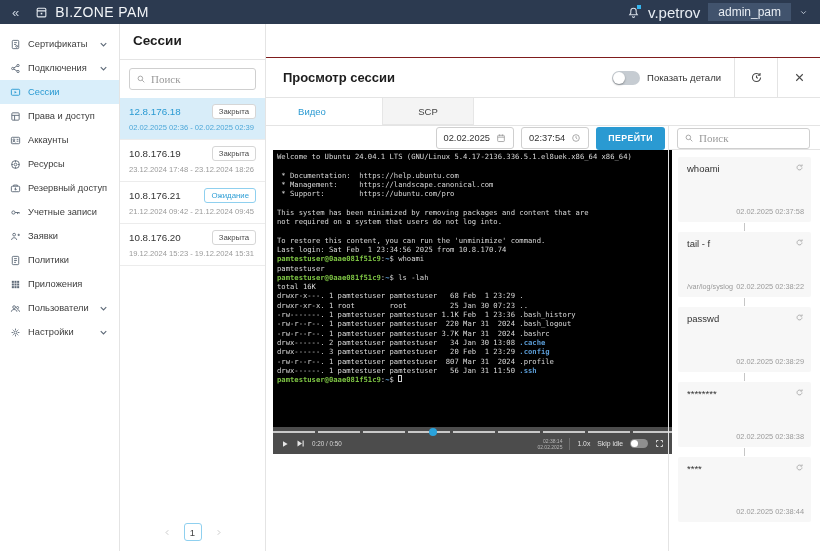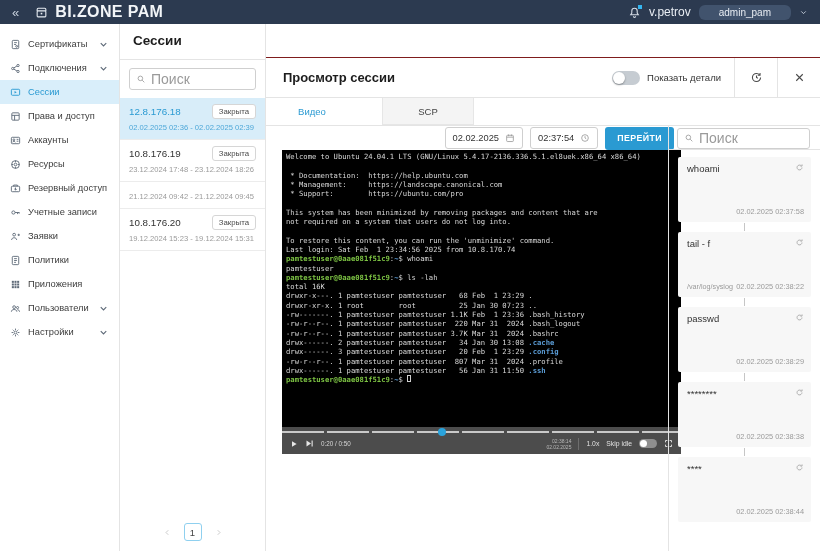--- a/index.html
+++ b/index.html
@@ -4,44 +4,44 @@
 <style>
   * { margin:0; padding:0; box-sizing:border-box; }
   html,body { width:820px; height:551px; }
   body { font-family:"Liberation Sans", sans-serif; background:#fff; color:#333; overflow:hidden; }
   .app { position:relative; width:820px; height:551px; background:#fff; }
 
   
   .topbar { position:absolute; left:0; top:0; width:820px; height:24px; background:#2c3a50; display:flex; align-items:center; padding:0 12px; color:#fff; }
   .collapse { color:#c7d0dc; font-size:13px; line-height:1; margin-right:16px; cursor:pointer; }
   .brand-logo { width:13px; height:13px; color:#e6ebf1; margin-right:7px; }
-  .brand { font-size:16px; font-weight:bold; letter-spacing:.4px; color:#f2f5f8; }
+  .brand { font-size:14px; font-weight:normal; letter-spacing:.4px; color:#f2f5f8; }
   .top-right { margin-left:auto; display:flex; align-items:center; gap:8px; }
   .bell-wrap { position:relative; width:13px; height:13px; color:#d6dde6; }
   .bell-dot { position:absolute; right:-1px; top:-1px; width:4px; height:4px; background:#35b6f0; }
-  .top-user { font-size:12px; color:#e8edf3; }
-  .role-badge { background:#41536d; border-radius:6px; padding:2px 20px; font-size:10px; color:#e8edf3; }
+  .top-user { font-size:15px; color:#e8edf3; }
+  .role-badge { background:#41536d; border-radius:0; padding:2px 10px; font-size:12px; color:#e8edf3; }
   .top-chev { width:9px; height:9px; color:#c7d0dc; }
 
   
   .sidebar { position:absolute; left:0; top:24px; width:120px; height:527px; background:#fff; border-right:1px solid #e4e4e4; padding-top:8px; }
   .side-item { height:24px; display:flex; align-items:center; gap:7px; padding:0 10px; cursor:pointer; }
   .side-item .icon { width:11px; height:11px; color:#5d6977; flex:0 0 11px; }
   .side-label { font-size:9.3px; color:#3c3c3c; white-space:nowrap; overflow:hidden; }
   .side-chevron { width:8px; height:8px; color:#8b95a0; margin-left:auto; flex:0 0 8px; }
   .side-item.active { background:#d9eefa; }
   .side-item.active .side-label { color:#2a9ad2; }
   .side-item.active .icon { color:#2a9ad2; }
 
   
   .sess-panel { position:absolute; left:120px; top:24px; width:146px; height:527px; border-right:1px solid #e4e4e4; background:#fff; }
   .sess-title { font-size:13.5px; font-weight:bold; color:#1d1d1d; padding:9px 13px 11px; border-bottom:1px solid #e4e4e4; }
   .search-box { margin:8px 9px; height:22px; border:1px solid #cfcfcf; border-radius:3px; display:flex; align-items:center; padding:0 6px; gap:5px; background:#fff; }
   .search-box .icon { width:10px; height:10px; color:#9a9a9a; flex:0 0 10px; }
-  .search-box input { border:none; outline:none; width:100%; font-size:14px; font-family:Liberation Sans, sans-serif; color:#333; background:transparent; }
+  .search-box input { border:none; outline:none; width:100%; font-size:11px; font-family:Liberation Serif, serif; color:#333; background:transparent; }
   .search-box input::placeholder { color:#9a9a9a; }
   .sess-item { padding:6px 9px 7px; border-bottom:1px solid #ececec; cursor:pointer; }
   .sess-row1 { display:flex; align-items:center; justify-content:space-between; }
   .sess-ip { font-size:9.8px; color:#333; }
   .sess-badge { font-size:7.8px; color:#4a4a4a; background:#fff; border:1px solid #d6d6d6; border-radius:3px; padding:2px 6px; white-space:nowrap; }
   .sess-badge.pending { border-color:#8fd0ef; color:#2f9fd6; }
   .sess-period { margin-top:4px; font-size:7.6px; color:#9a9a9a; white-space:nowrap; }
   .sess-item.selected { background:#d8edf9; }
   .sess-item.selected .sess-ip { color:#2a9ad2; }
   .sess-item.selected .sess-period { color:#4da7d8; }
@@ -60,21 +60,21 @@
   .vsep { width:1px; height:100%; background:#e4e4e4; }
   .icon-btn { width:42px; height:100%; display:flex; align-items:center; justify-content:center; cursor:pointer; color:#4a4a4a; }
   .icon-btn .icon { width:13px; height:13px; }
 
   .v-tabs { height:28px; border-bottom:1px solid #e4e4e4; display:flex; flex:0 0 28px; }
   .v-tab { width:92px; display:flex; align-items:center; justify-content:center; font-size:9.5px; color:#444; cursor:pointer; }
   .v-tab.active { color:#2a9ad2; background:#fff; }
   .v-tab.inactive { background:#f4f4f4; border:1px solid #e6e6e6; border-top:none;margin-left:24px; }
 
   .v-content { flex:1; position:relative; }
-  .video-col { position:absolute; left:16px; top:0; width:402px; height:100%; padding-right:3px; }
+  .video-col { position:absolute; left:7px; top:0; width:402px; height:100%; padding-right:3px; }
   .jump-row { height:24px; display:flex; align-items:center; justify-content:flex-end; gap:7px; padding-right:7px; }
   .pill-input { height:22px; border:1px solid #cfcfcf; border-radius:3px; display:flex; align-items:center; gap:6px; padding:0 7px; cursor:pointer; background:#fff; }
   .pill-input .val { font-size:9.3px; color:#333; }
   .pill-input .icon { width:10px; height:10px; color:#9a9a9a; }
   .go-btn { height:23px; background:#2a9ad2; border:none; border-radius:3px; color:#fff; font-size:8.8px; font-weight:bold; letter-spacing:.4px; padding:0 12px; cursor:pointer; font-family:"Liberation Sans",sans-serif; }
 
   .terminal-wrap { width:399px; height:304px; background:#000; display:flex; flex-direction:column; }
   .terminal { flex:1; padding:2px 4px; font-family:"DejaVu Sans Mono", monospace; font-size:7.2px; line-height:9.3px; color:#d8d8d8; white-space:pre; overflow:hidden; }
   .t-g { color:#7cc243; font-weight:bold; }
   .t-b { color:#5a9bd4; font-weight:bold; }
@@ -399,20 +399,24 @@
 
     <div class="sess-item">
       <div class="sess-row1">
         <span class="sess-ip">10.8.176.19</span>
         <span class="sess-badge">Закрыта</span>
       </div>
       <div class="sess-period">23.12.2024 17:48 - 23.12.2024 18:26</div>
     </div>
 
     <div class="sess-item">
+      <div class="sess-row1">
+        <span class="sess-ip">10.8.176.21</span>
+        <span class="sess-badge pending">Ожидание</span>
+      </div>
       <div class="sess-period">21.12.2024 09:42 - 21.12.2024 09:45</div>
     </div>
 
     <div class="sess-item">
       <div class="sess-row1">
         <span class="sess-ip">10.8.176.20</span>
         <span class="sess-badge">Закрыта</span>
       </div>
       <div class="sess-period">19.12.2024 15:23 - 19.12.2024 15:31</div>
     </div>

